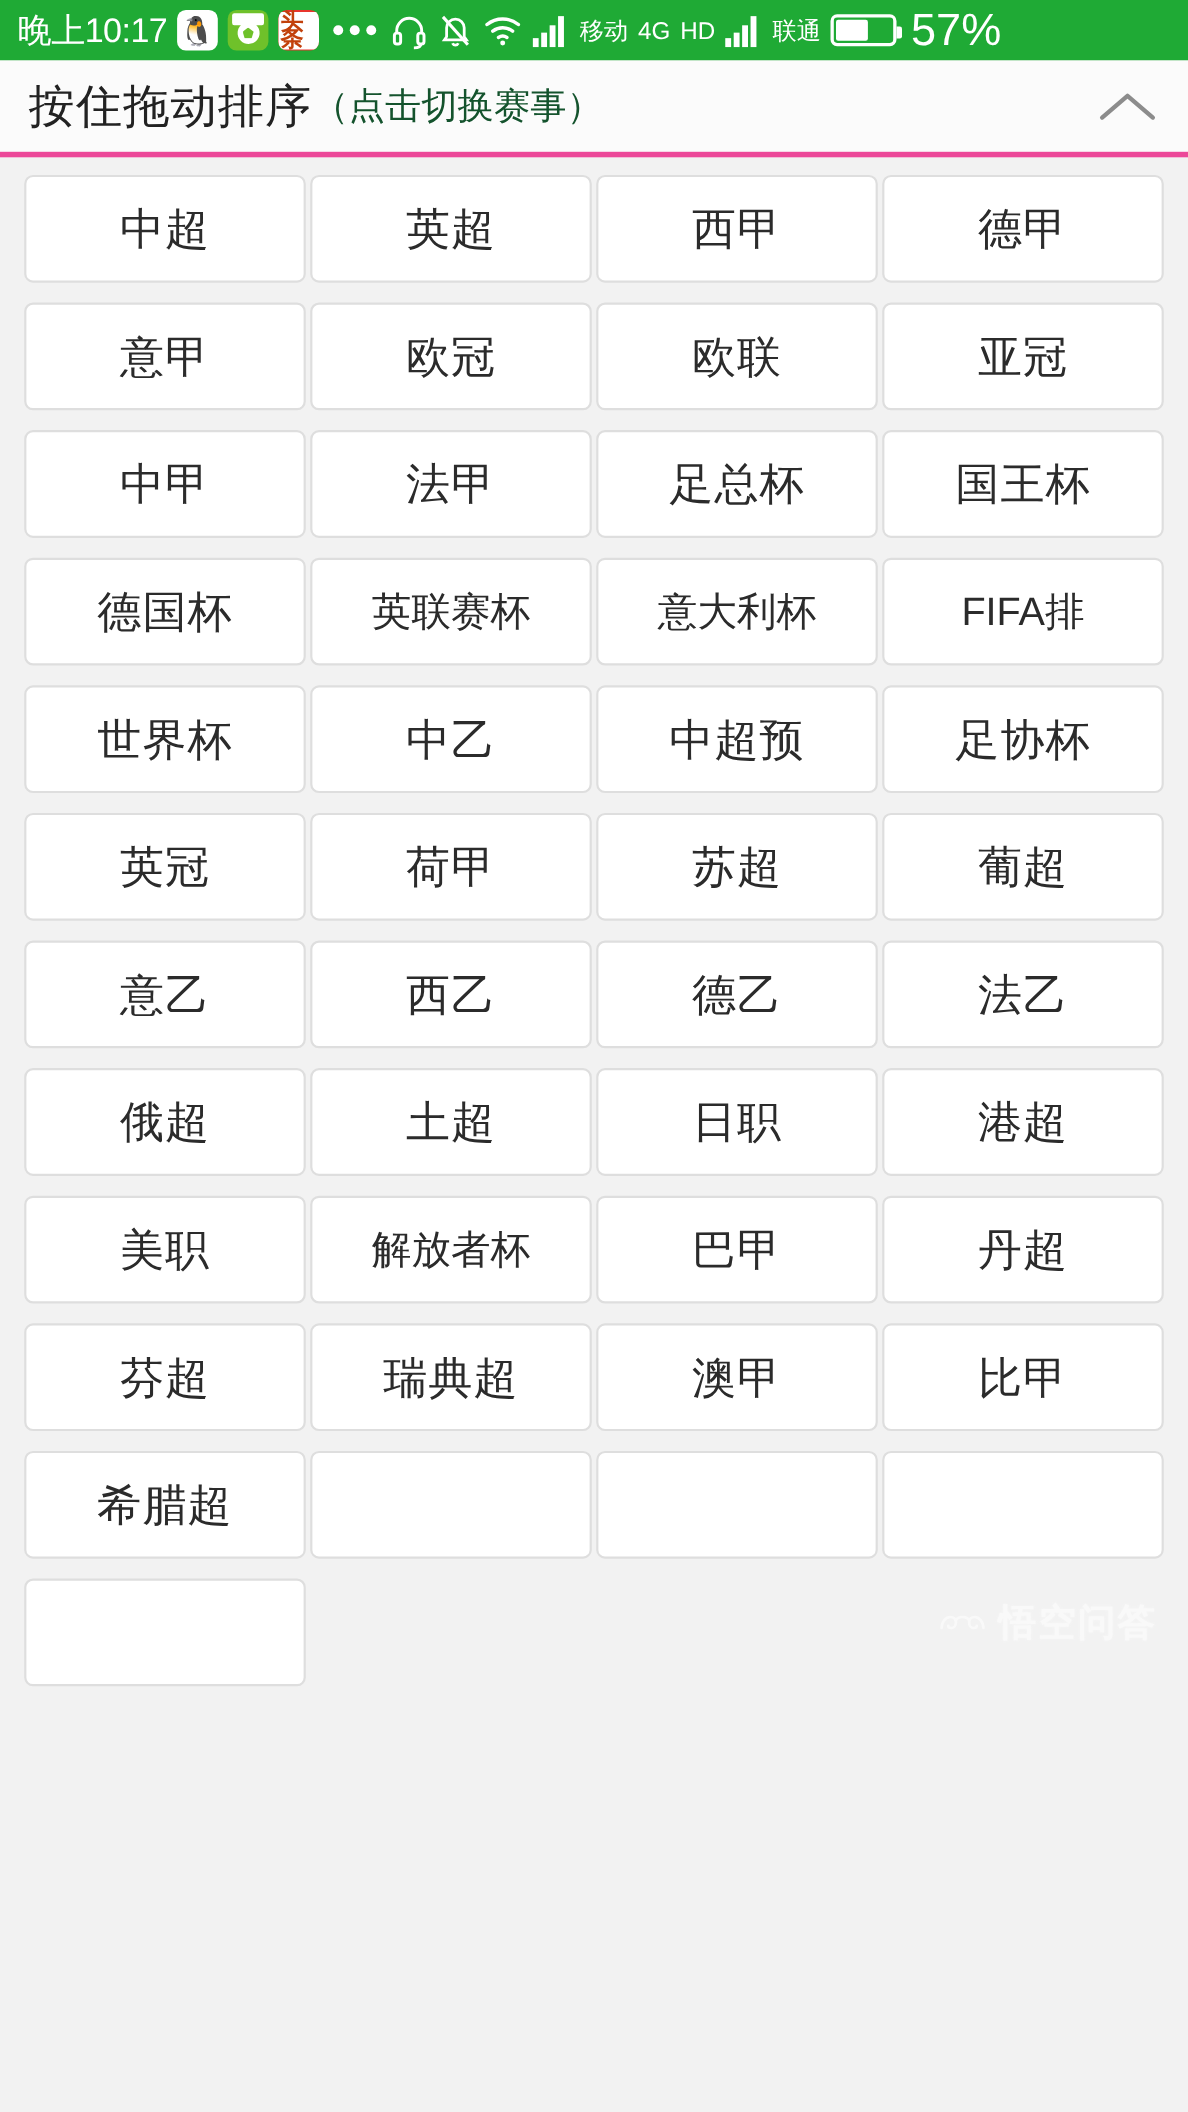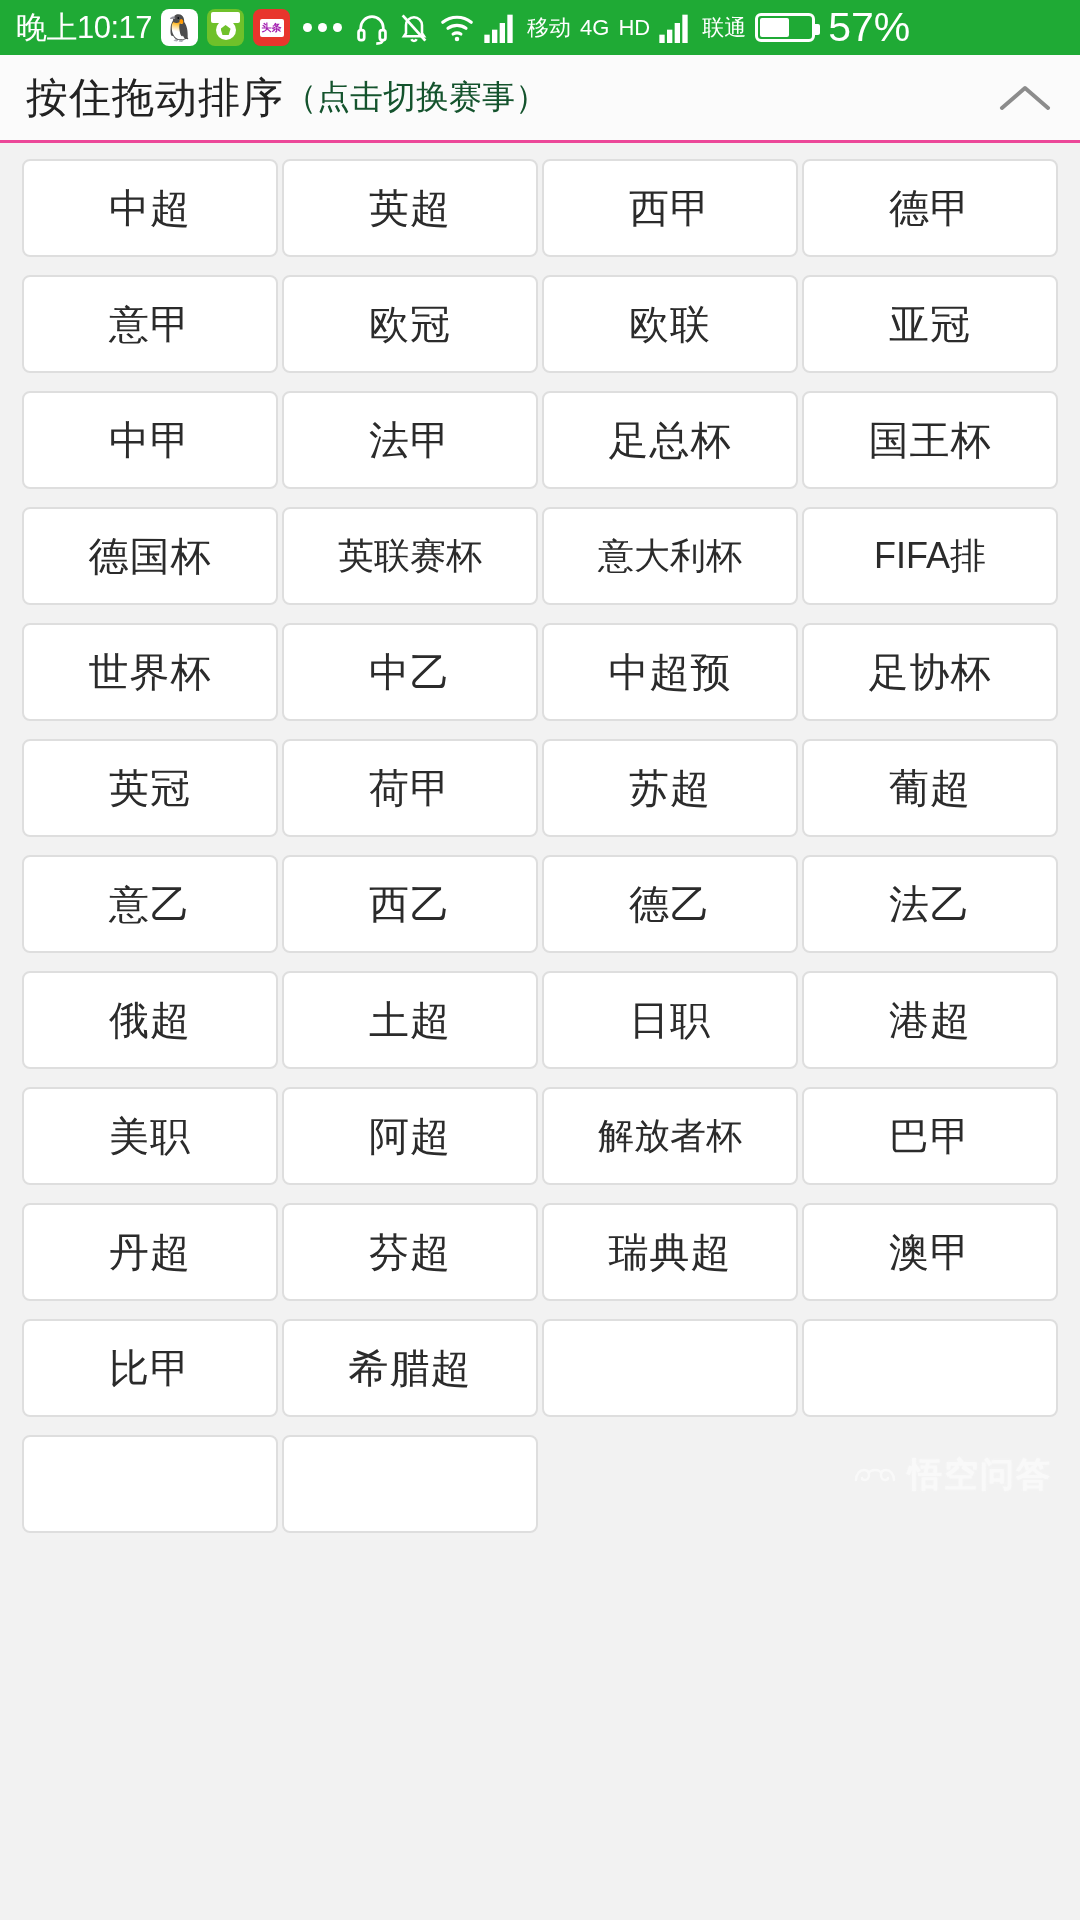--- a/index.html
+++ b/index.html
@@ -22,21 +22,21 @@
   .ic-qq { background:#fff; }
   .ic-qq .peng { font-size:26px; line-height:1; }
   .ic-ball { background:#6fc12a; }
   .ic-ball .b { width:20px; height:20px; border-radius:50%; background:#fff;
                 position:relative; margin-top:5px; }
   .ic-ball .b:after{ content:""; position:absolute; left:5px; top:5px; width:10px;height:10px;
                 background:#6fc12a; clip-path:polygon(50% 0,100% 38%,81% 100%,19% 100%,0 38%); }
   .ic-ball .tophat{ position:absolute; top:3px; left:4px; width:29px; height:11px;
                 background:#fff; border-radius:2px; }
   .ic-tt { background:#e8352c; color:#fff; }
-  .ic-tt .tt { background:#fff; color:#a21caf; font-size:10px; font-weight:bold;
+  .ic-tt .tt { background:#fff; color:#c2410c; font-size:21px; font-weight:bold;
                line-height:16px; padding:1px 2px; border-radius:2px; }
   .sb-dots { display:flex; gap:6px; align-items:center; margin:0 4px; }
   .sb-dots i { width:9px; height:9px; background:#fff; border-radius:50%; display:block; }
   .sb-ic svg { display:block; }
   .sb-text { font-size:22px; white-space:nowrap; }
   .sb-batt { width:60px; height:29px; border:3px solid #fff; border-radius:6px;
              position:relative; display:flex; align-items:center; padding:2px; }
   .sb-batt:after { content:""; position:absolute; right:-8px; top:8px; width:5px; height:11px;
                    background:#fff; border-radius:0 2px 2px 0; }
   .sb-batt > span { display:block; height:100%; background:#fff; border-radius:2px; }
@@ -51,21 +51,21 @@
   .avatar .sky  { position:absolute; inset:0; background:linear-gradient(180deg,#6f6f63 0%,#8f8a74 40%,#b9ad94 70%,#c9bfa6 100%); }
   .avatar .duck { position:absolute; left:22%; top:28%; width:56%; height:60%;
                   background:#efe7d6; border-radius:45% 50% 40% 42%; transform:rotate(-12deg); }
   .avatar .duck2{ position:absolute; left:12%; top:15%; width:30%; height:28%;
                   background:#3d3a34; border-radius:50%; }
   .page-title { width:100%; text-align:center; color:#fff; font-size:50px;
                 font-weight:bold; letter-spacing:2px; }
 
   
   .sectionbar { height:88px; background:#fbfbfb; display:flex; align-items:center;
-                padding:0 26px; border-bottom:3px solid #ec4899; position:relative; }
+                padding:0 26px; border-bottom:5px solid #ec4899; position:relative; }
   .sec-main { font-size:42px; color:#222; letter-spacing:1px; }
   .sec-sub  { font-size:33px; color:#14532d; }
   .chev { margin-left:auto; width:58px; height:58px; display:flex;
           align-items:center; justify-content:center; }
   .chev svg { display:block; }
 
   
   .grid-wrap { padding:16px 22px 0 22px; }
   .grid { display:grid; grid-template-columns:repeat(4,1fr); gap:18px 4px; }
   .cell { height:98px; background:#fff; border:2px solid #dedede; border-radius:8px;
@@ -203,21 +203,20 @@
         <div class="cell">葡超</div>
         <div class="cell">意乙</div>
         <div class="cell">西乙</div>
         <div class="cell">德乙</div>
         <div class="cell">法乙</div>
         <div class="cell">俄超</div>
         <div class="cell">土超</div>
         <div class="cell">日职</div>
         <div class="cell">港超</div>
         <div class="cell">美职</div>
-        <div class="cell">阿超</div>
         <div class="cell narrow">解放者杯</div>
         <div class="cell">巴甲</div>
         <div class="cell">丹超</div>
         <div class="cell">芬超</div>
         <div class="cell">瑞典超</div>
         <div class="cell">澳甲</div>
         <div class="cell">比甲</div>
         <div class="cell">希腊超</div>
         <div class="cell"></div>
         <div class="cell"></div>

